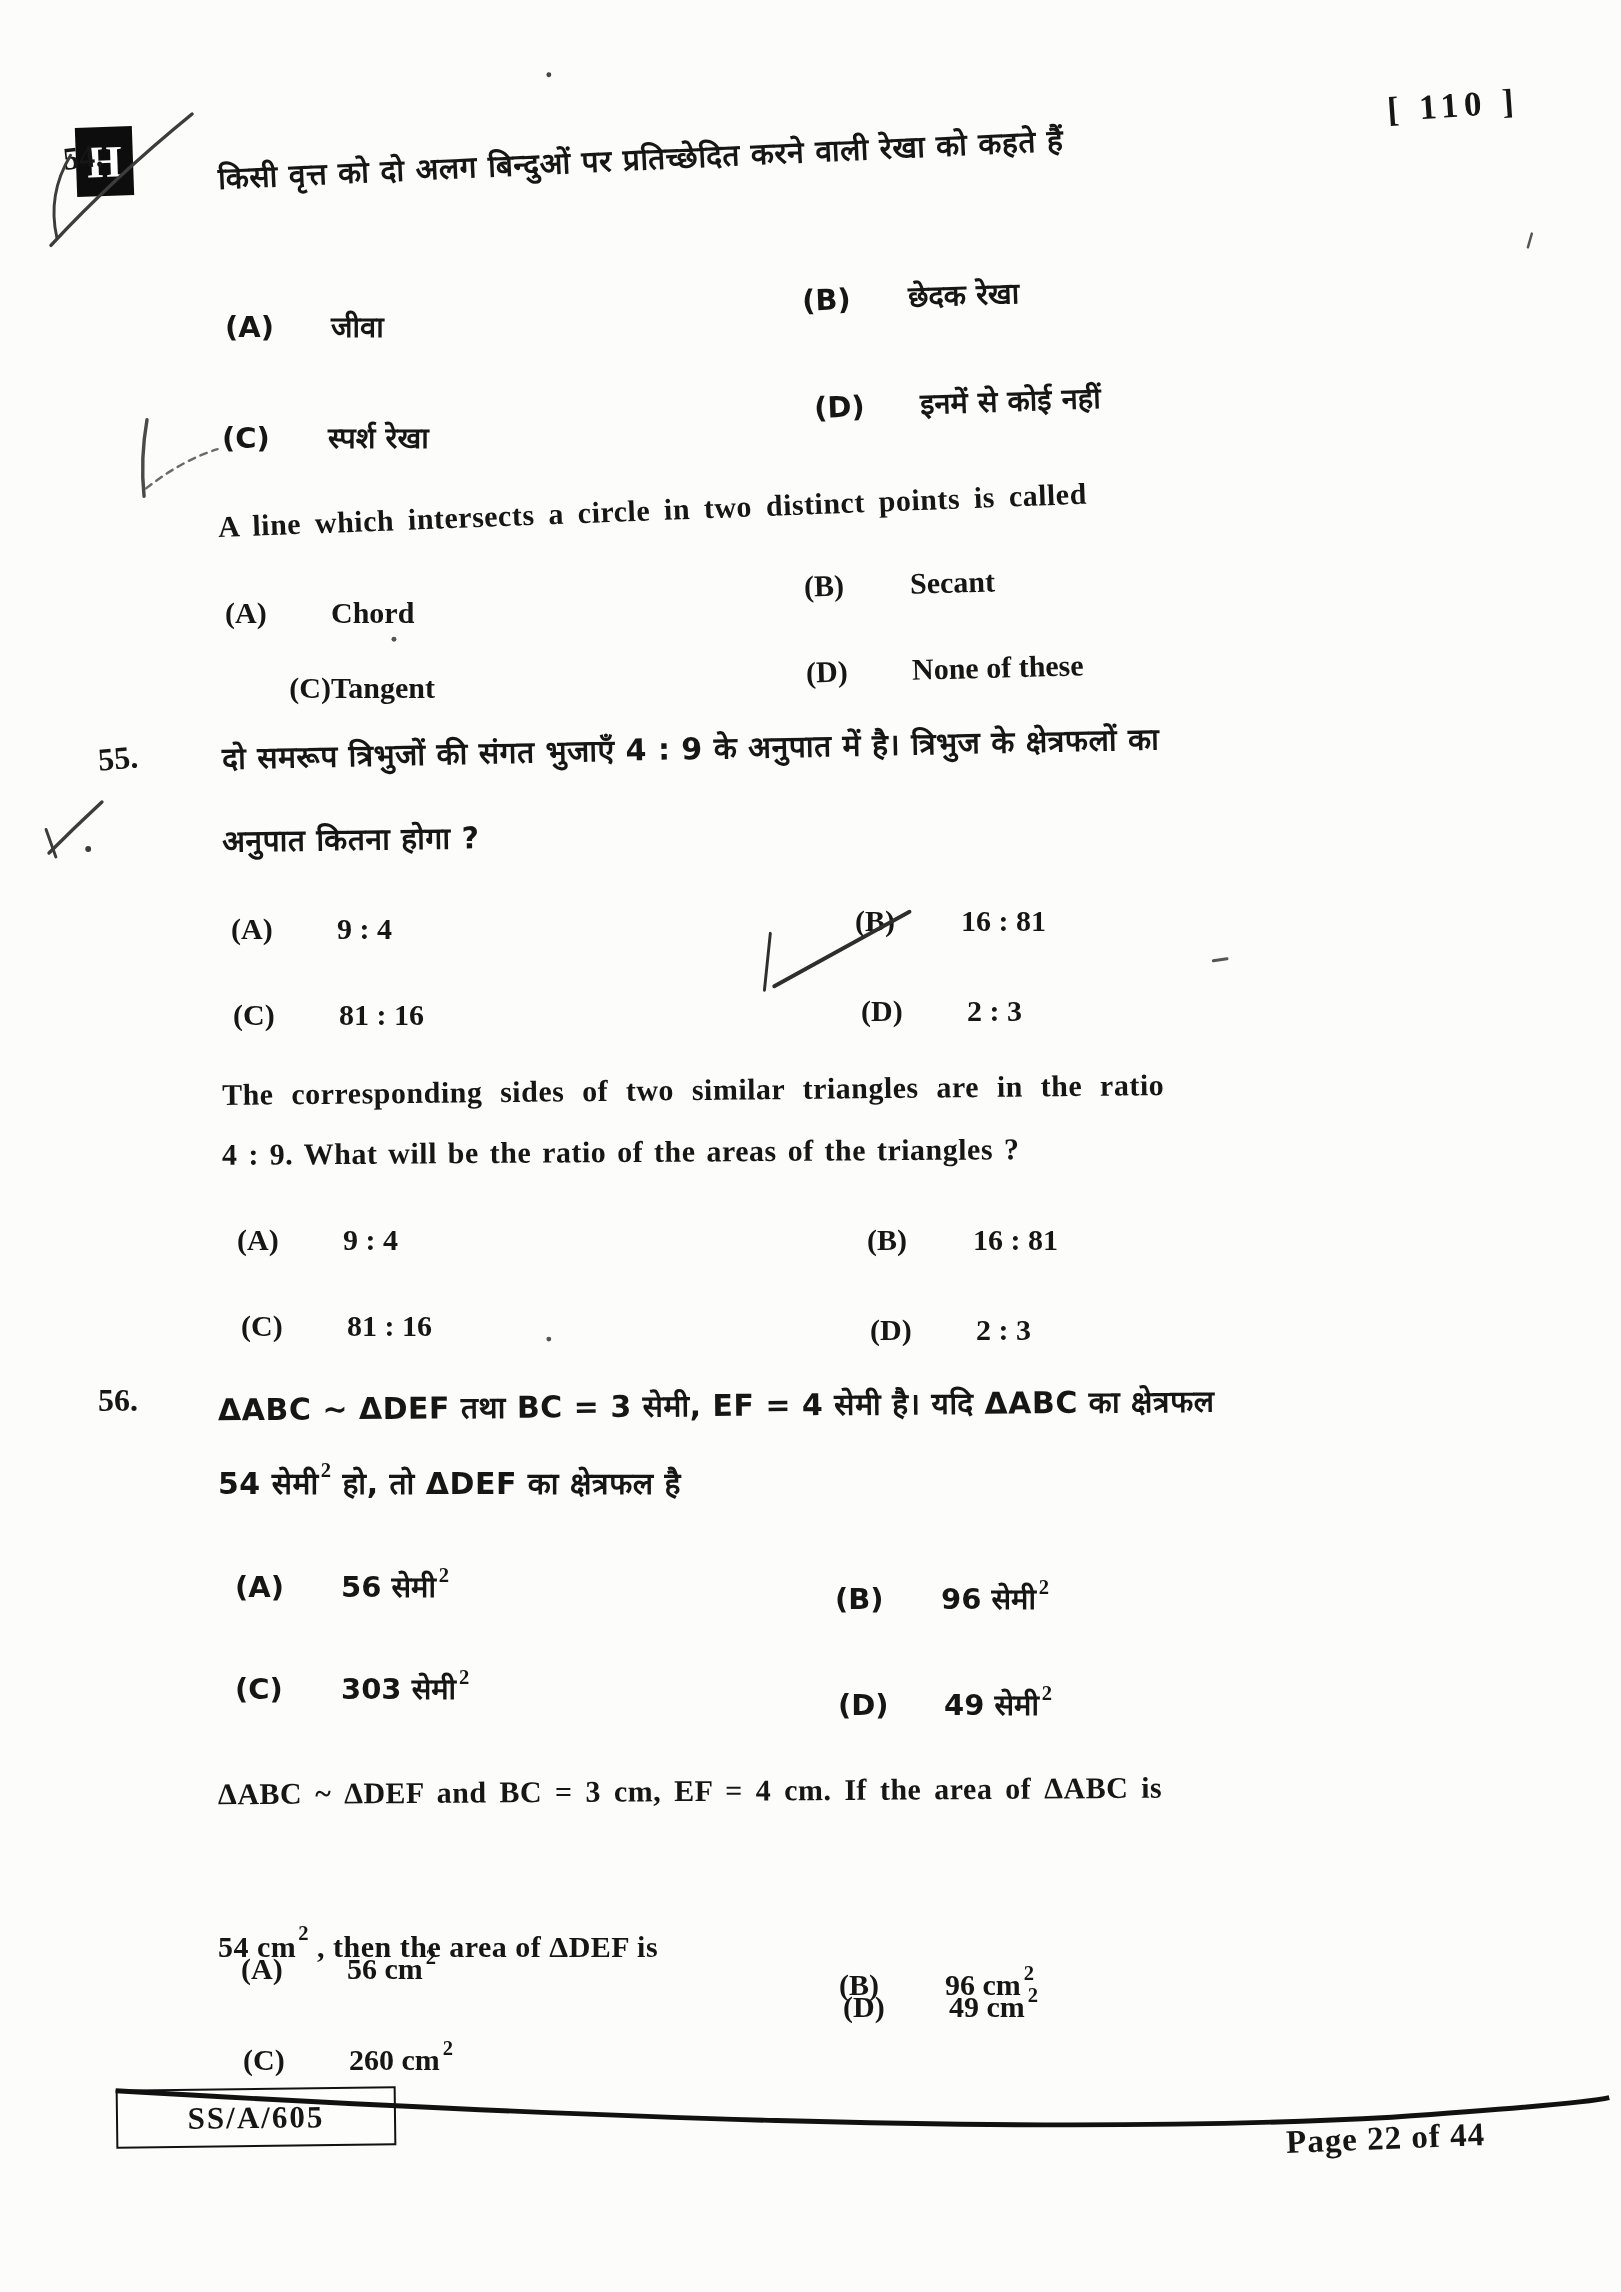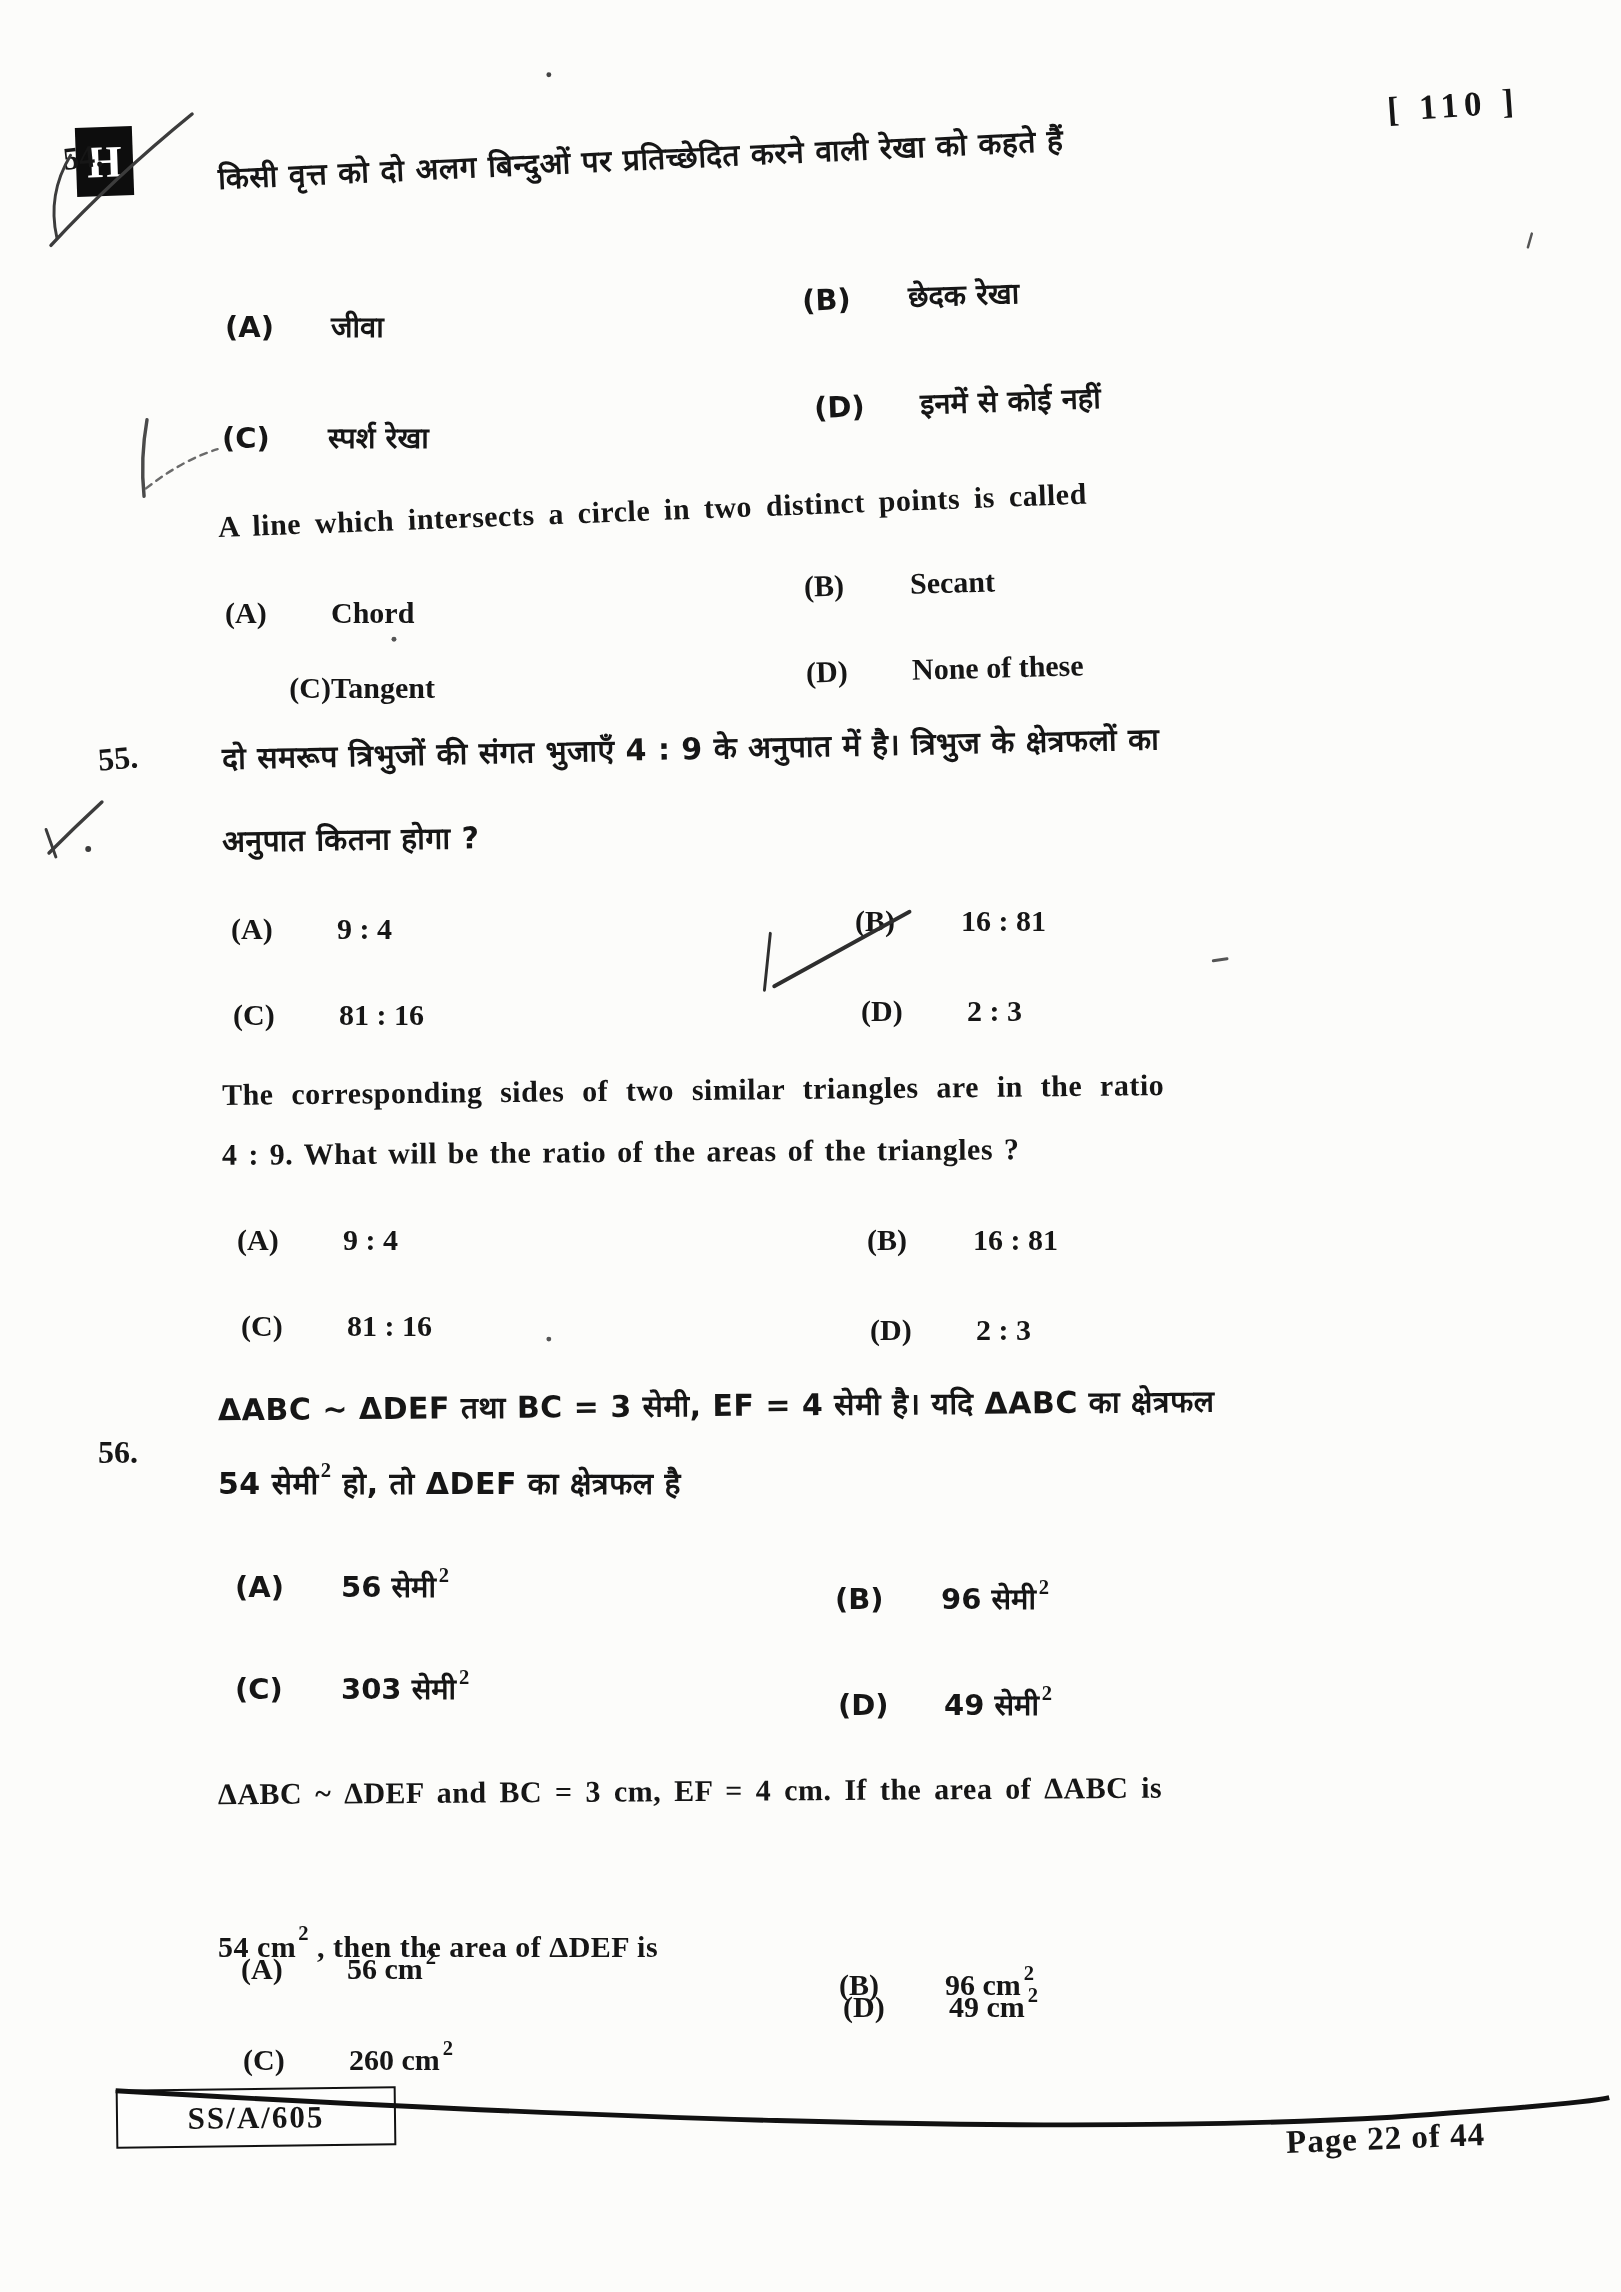--- a/index.html
+++ b/index.html
@@ -115,21 +115,21 @@
   <div class="abs en-opt" style="left:867px;top:1223px;">
     <span class="optlab">(B)</span><span>16 : 81</span>
   </div>
   <div class="abs en-opt" style="left:241px;top:1309px;">
     <span class="optlab">(C)</span><span>81 : 16</span>
   </div>
   <div class="abs en-opt" style="left:870px;top:1313px;">
     <span class="optlab">(D)</span><span>2 : 3</span>
   </div>
 
-  <div class="abs num" style="left:98px;top:1434px;text-align:center;">56.</div>
+  <div class="abs num" style="left:98px;top:1382px;text-align:center;">56.</div>
   <div class="abs hi" style="left:218px;top:1384px;transform:rotate(-0.5deg);">ΔABC ~ ΔDEF  तथा  BC = 3 सेमी,  EF = 4 सेमी है।  यदि  ΔABC  का  क्षेत्रफल</div>
   <div class="abs hi" style="left:218px;top:1462px;">
     <span>54 सेमी</span><sup class="qsup">2</sup><span> हो, तो ΔDEF का क्षेत्रफल है</span>
   </div>
 
   <div class="abs hi-opt" style="left:235px;top:1566px;">
     <span class="optlab">(A)</span><span>56 सेमी</span><sup class="optsup">2</sup>
   </div>
   <div class="abs hi-opt" style="left:835px;top:1578px;">
     <span class="optlab">(B)</span><span>96 सेमी</span><sup class="optsup">2</sup>

